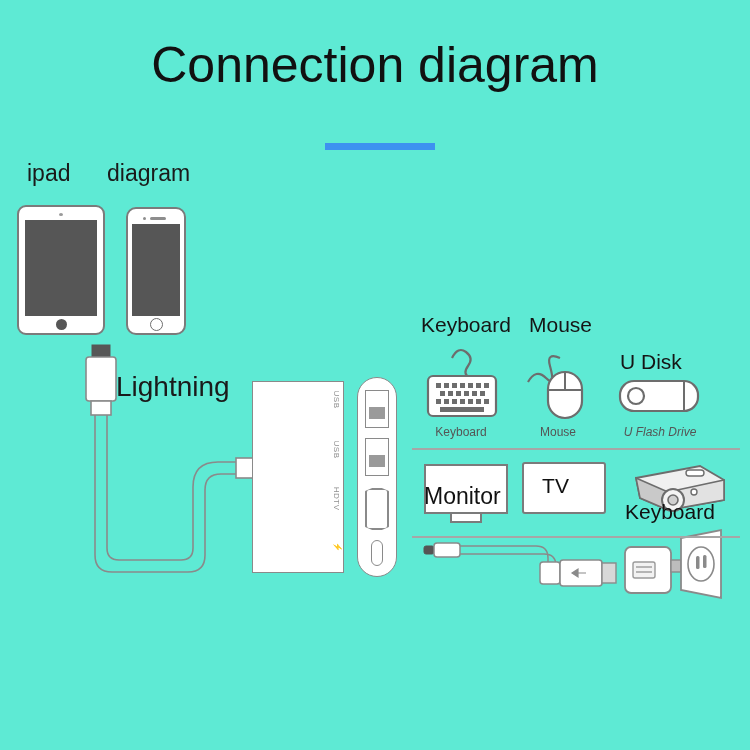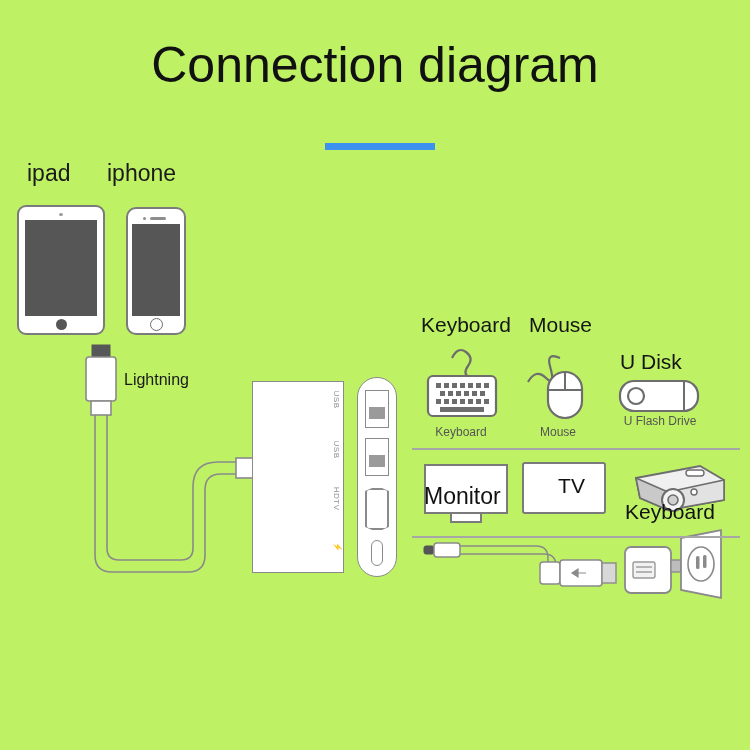--- a/index.html
+++ b/index.html
@@ -4,21 +4,21 @@
 <style>
   html, body {
     margin: 0;
     padding: 0;
     background: #ffffff;
   }
   #page {
     position: relative;
     width: 750px;
     height: 750px;
-    background: #bef264;
+    background: #5eead4;
     overflow: hidden;
     font-family: "Liberation Sans", sans-serif;
     color: #1a1a1a;
   }
 
   
   #title {
     position: absolute;
     left: 0;
     top: 38px;
@@ -138,23 +138,23 @@
     height: 13px;
     margin-left: -6.5px;
     border: 1.6px solid #6d6d6d;
     border-radius: 50%;
     box-sizing: border-box;
   }
 
   
   #lightning-label {
     position: absolute;
-    left: 124px;
+    left: 116px;
     top: 371px;
-    font-size: 16px;
+    font-size: 28px;
     color: #1a1a1a;
     white-space: nowrap;
   }
   #svg-cable {
     position: absolute;
     left: 0;
     top: 0;
     width: 750px;
     height: 750px;
     pointer-events: none;
@@ -249,21 +249,21 @@
 
   .small-cap {
     position: absolute;
     font-size: 12px;
     color: #555555;
     white-space: nowrap;
     text-align: center;
   }
   #cap-keyboard { left: 429px; top: 425px; width: 64px; }
   #cap-mouse    { left: 533px; top: 425px; width: 50px; }
-  #cap-udisk    { left: 608px; top: 414px; width: 104px; }
+  #cap-udisk    { left: 608px; top: 425px; width: 104px; font-style: italic; }
 
   .divider {
     position: absolute;
     left: 412px;
     width: 328px;
     height: 1.5px;
     background: #a6a6a6;
   }
   #divider-1 { top: 448px; }
   #divider-2 { top: 536px; }
@@ -312,42 +312,41 @@
     box-sizing: border-box;
   }
   #tv-text {
     position: absolute;
     left: 522px;
     top: 474px;
     width: 67px;
     text-align: center;
     font-size: 21px;
     color: #111111;
-    margin-left: 16px;
   }
   
   #projector-text {
     position: absolute;
     left: 625px;
     top: 500px;
     font-size: 21px;
     color: #111111;
     white-space: nowrap;
   }
 </style>
 </head>
 <body>
 
 <div id="page">
 
   <div id="title">Connection diagram</div>
   <div id="accent-bar"></div>
 
   <div id="label-ipad" class="dev-label">ipad</div>
-  <div id="label-iphone" class="dev-label">iphone</div>
+  <div id="label-iphone" class="dev-label">diagram</div>
 
   <div id="ipad">
     <div id="ipad-cam"></div>
     <div id="ipad-screen"></div>
     <div id="ipad-home"></div>
   </div>
 
   <div id="iphone">
     <div id="iphone-cam"></div>
     <div id="iphone-speaker"></div>

